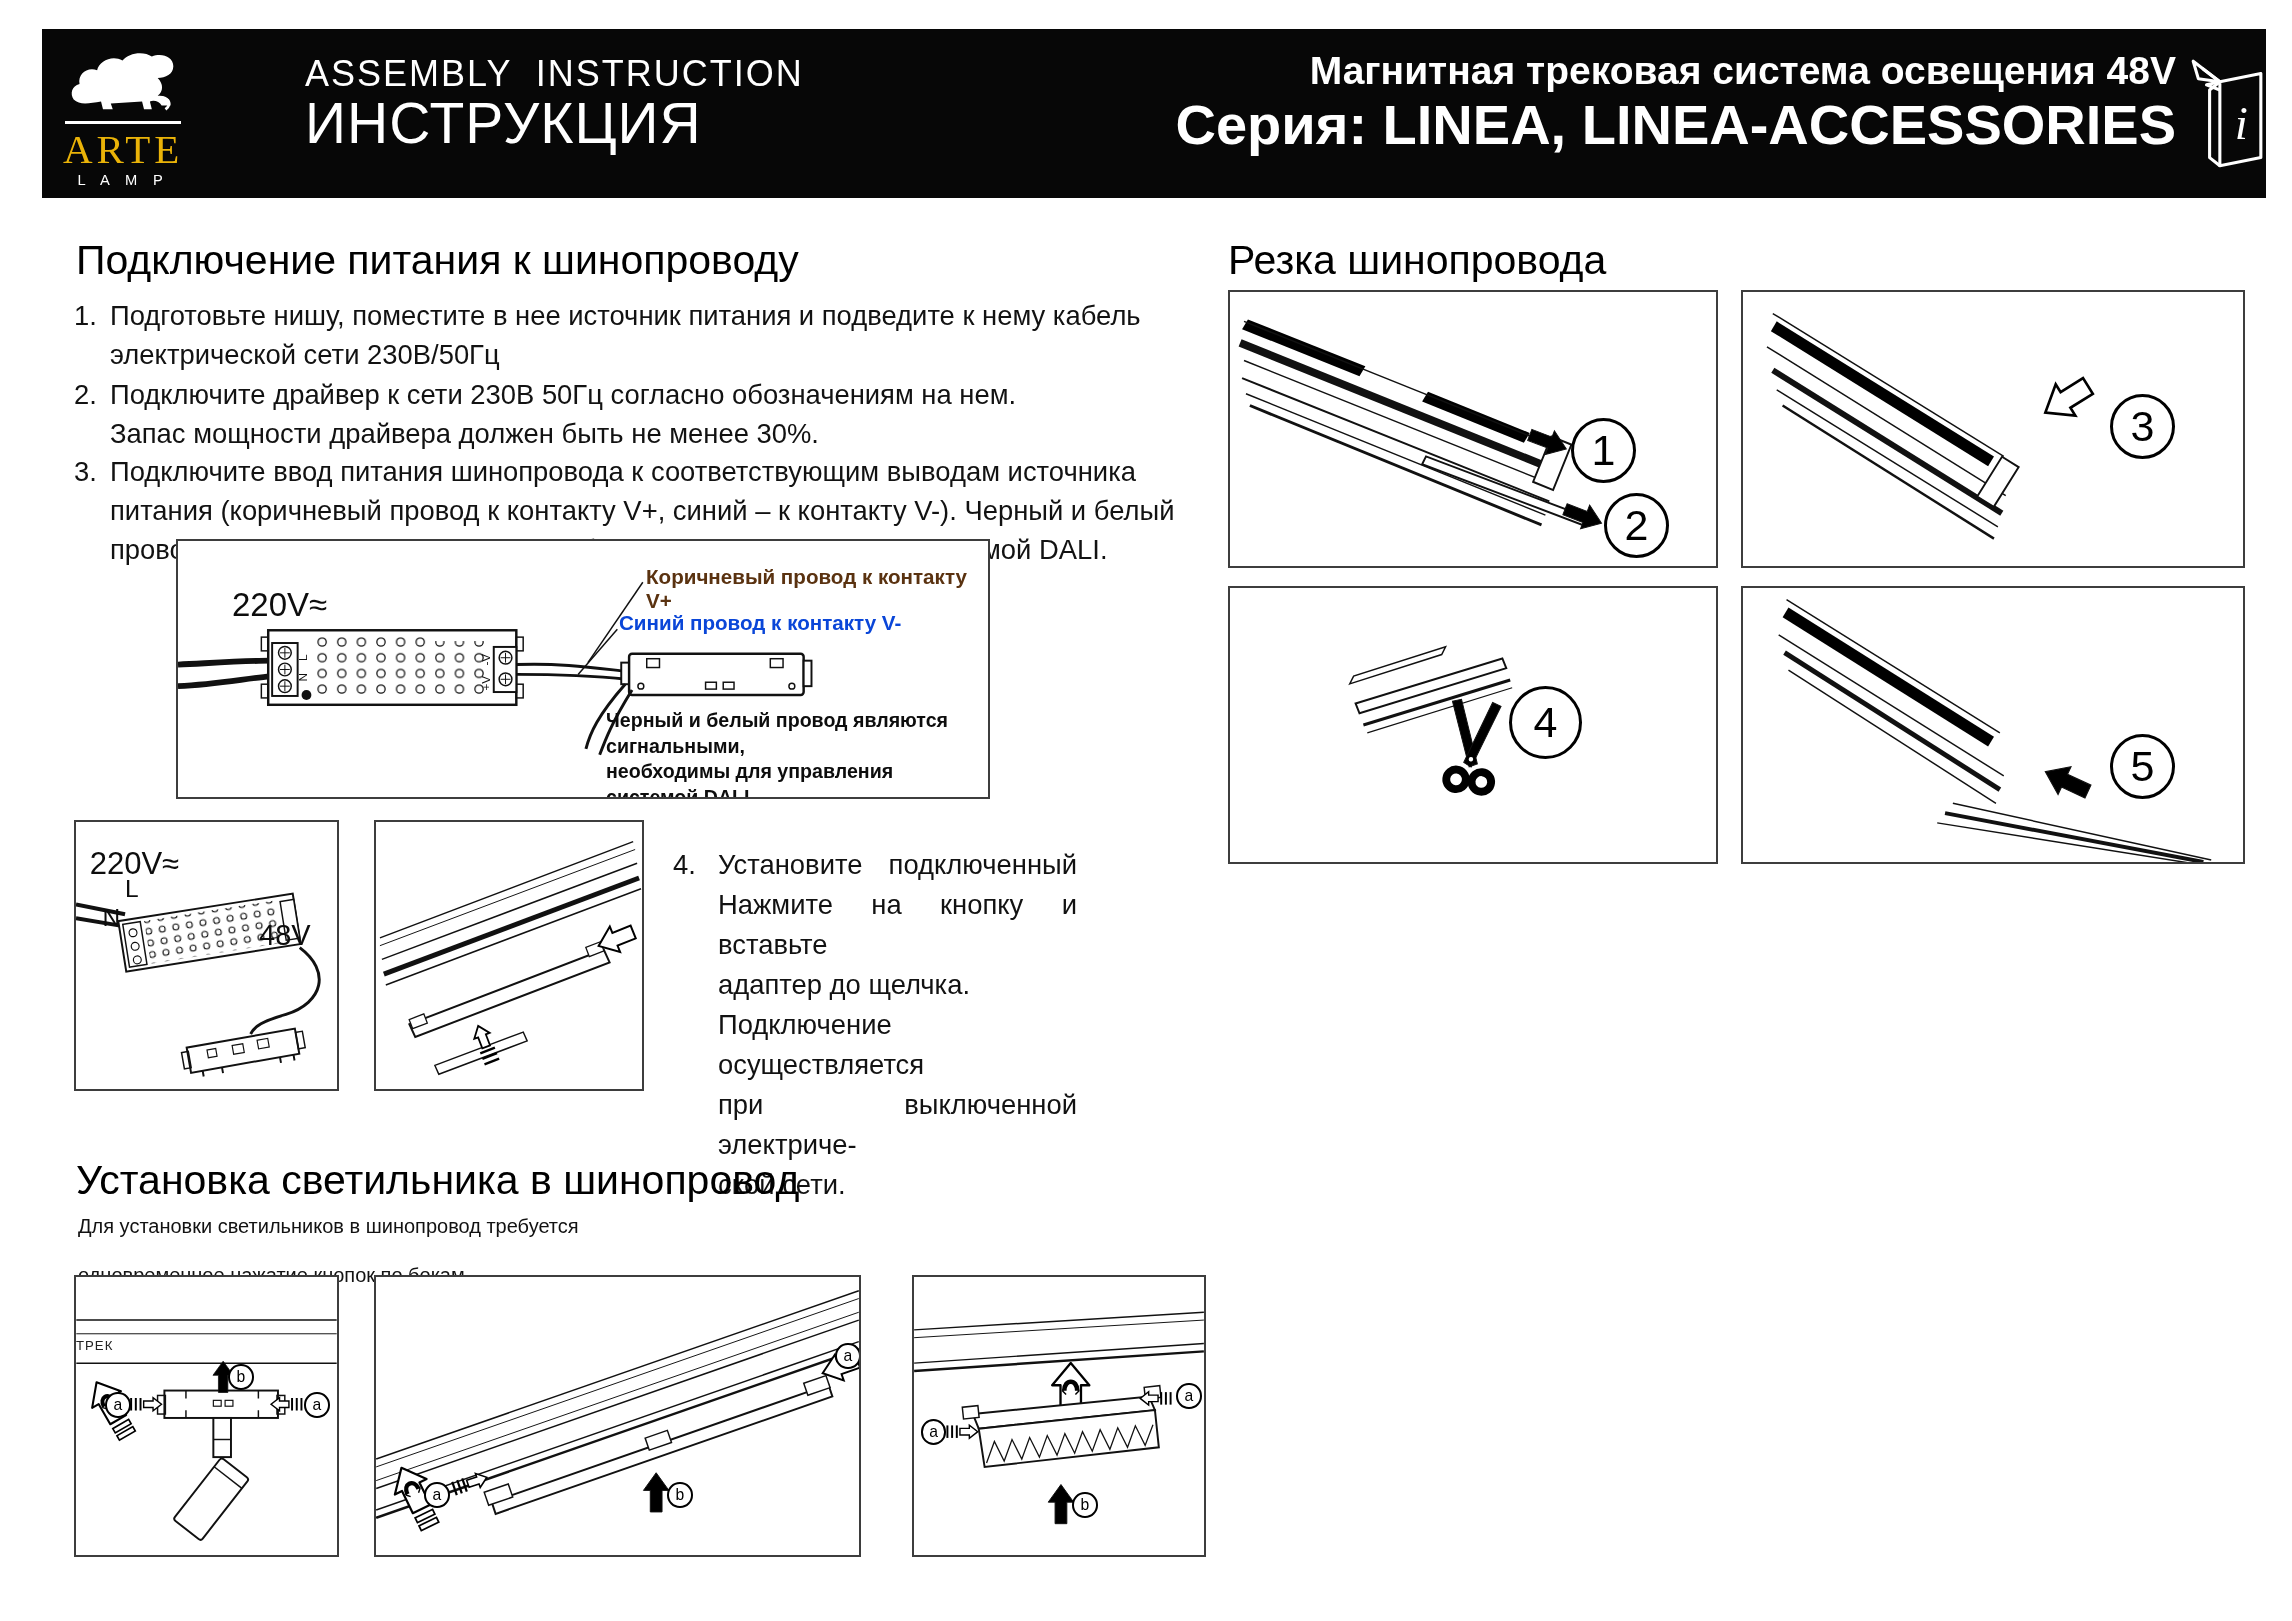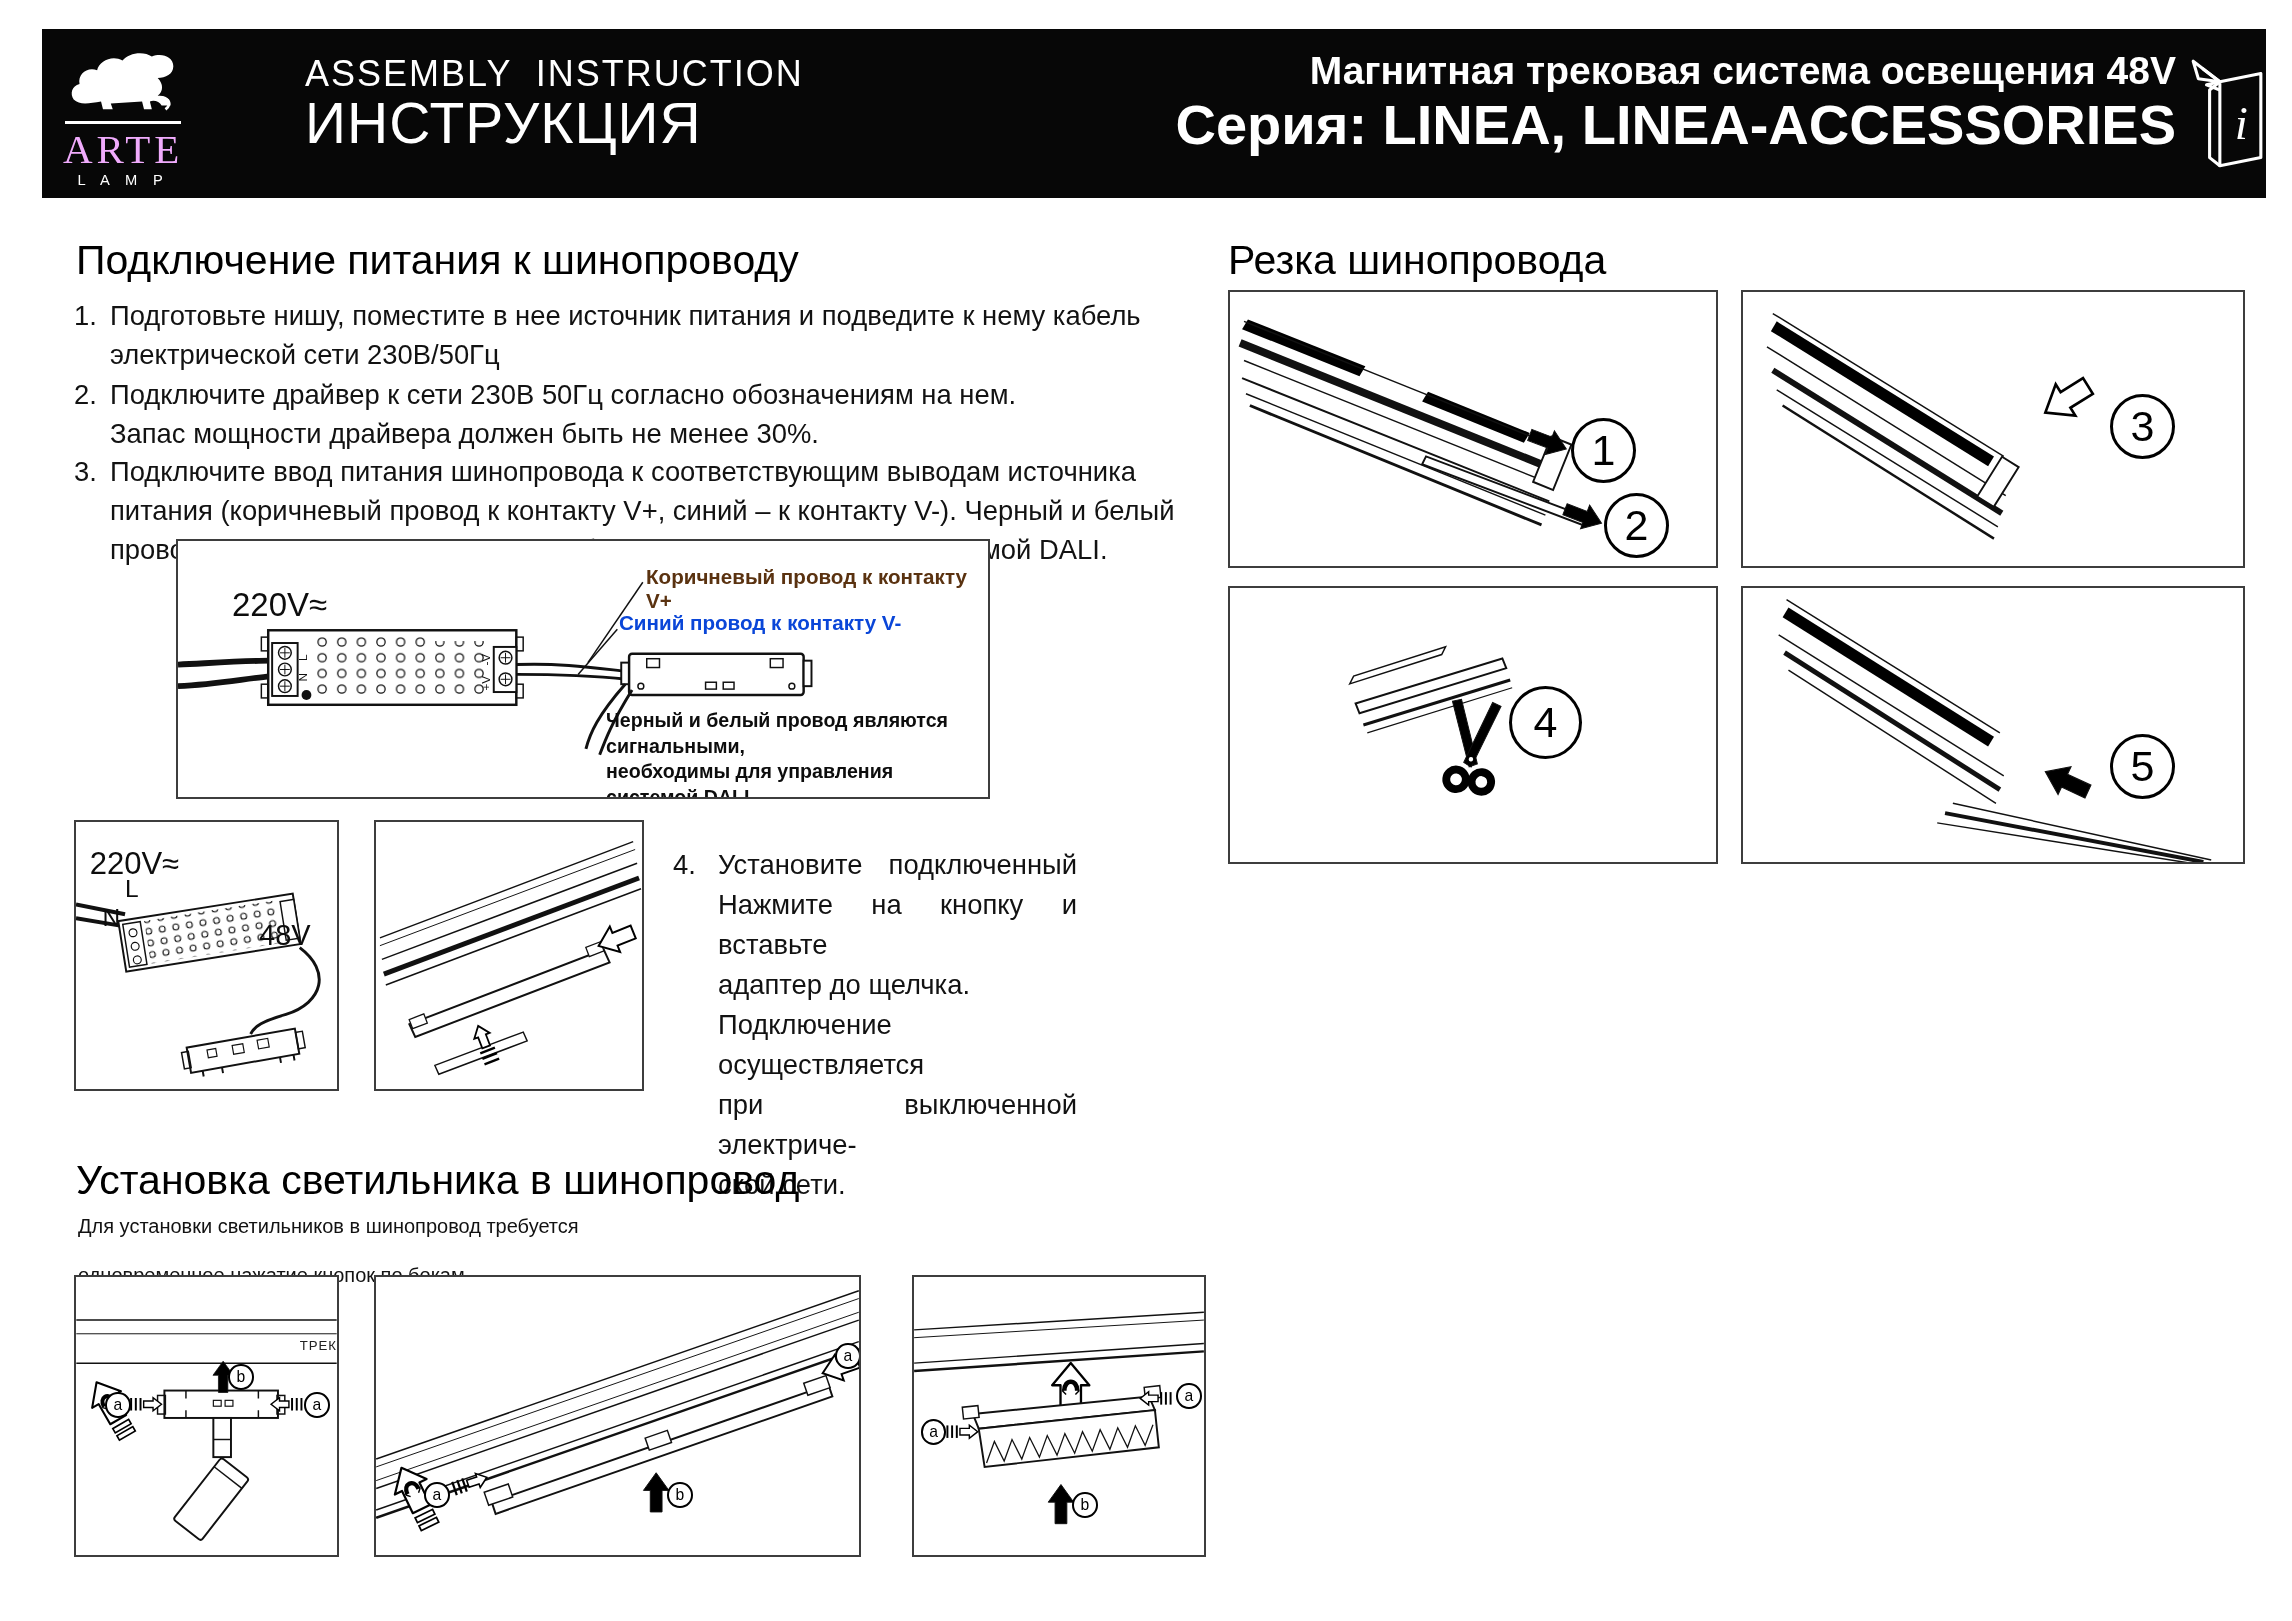--- a/index.html
+++ b/index.html
@@ -3,21 +3,21 @@
 <meta charset="utf-8">
 <style>
   html,body{margin:0;padding:0}
   body{width:2293px;height:1621px;position:relative;background:#fff;
        font-family:"Liberation Sans",sans-serif;color:#121212;overflow:hidden}
   
   .header-bar{position:absolute;left:42px;top:29px;width:2224px;height:169px;background:#070707;color:#fff}
   .logo{position:absolute;left:17.6px;top:13.7px;width:127px;height:147px;text-align:center}
   .logo-rule{position:absolute;left:5.9px;top:78px;width:116px;height:2.9px;background:#fff}
   .brand-name{position:absolute;left:0;top:82px;width:127px;font-family:"Liberation Serif",serif;
-              font-size:41px;letter-spacing:3.9px;color:#f0abfc}
+              font-size:41px;letter-spacing:3.9px;color:#eab308}
   .brand-sub{position:absolute;left:0;top:129px;width:127px;font-size:14.7px;letter-spacing:5.9px;color:#fff}
   .t-en{position:absolute;left:263px;top:23.5px;font-size:36px;letter-spacing:2px;white-space:pre;color:#fff}
   .t-ru{position:absolute;left:263px;top:61px;font-size:57px;letter-spacing:1px;color:#fff}
   .t-right1{position:absolute;right:90px;top:19.6px;font-size:39px;font-weight:700;color:#fff;white-space:pre}
   .t-right2{position:absolute;right:90px;top:63px;font-size:56px;font-weight:700;color:#fff;white-space:pre}
   .booklet{position:absolute;left:2139px;top:21.6px}
   
   .h2{position:absolute;font-size:41px;font-weight:400;color:#000000}
   .step{position:absolute;display:flex;font-size:27.4px;line-height:39px}
   .step-num{flex:0 0 36px}
@@ -32,21 +32,21 @@
   
   .s4{position:absolute;left:673px;top:845px;width:404px;font-size:27.4px;line-height:40px}
   .s4-num{position:absolute;left:0;top:0}
   .s4-lines{margin-left:45px;width:359px}
   .jline{text-align:justify;text-align-last:justify}
   
   .cnum{position:absolute;box-sizing:border-box;border:3.9px solid #000;border-radius:50%;background:#fff;
         display:flex;align-items:center;justify-content:center;font-size:43px;font-weight:500;color:#000}
   .clet{position:absolute;box-sizing:border-box;width:25.5px;height:25.5px;border:2.5px solid #000;border-radius:50%;
         background:#fff;display:flex;align-items:center;justify-content:center;font-size:15.7px;color:#000;z-index:3}
-  .trek{position:absolute;left:0;top:61px;width:100%;text-align:right;font-size:13.2px;letter-spacing:1px;color:#222}
+  .trek{position:absolute;left:0;top:61px;width:100%;text-align:left;font-size:13.2px;letter-spacing:1px;color:#222}
 </style>
 </head>
 <body>
 
 <svg width="0" height="0" style="position:absolute" aria-hidden="true">
 <defs>
   <path id="solidarrow" d="M0,-6 L22,-6 L22,-13 L40,0 L22,13 L22,6 L0,6 Z"></path>
   <path id="blockarrow" d="M0,-7 L20,-7 L20,-14 L38,0 L20,14 L20,7 L0,7 Z"></path>
   <g id="pusharrow">
     <line x1="0" y1="-8" x2="0" y2="8" stroke="#000" stroke-width="2.5"></line>

